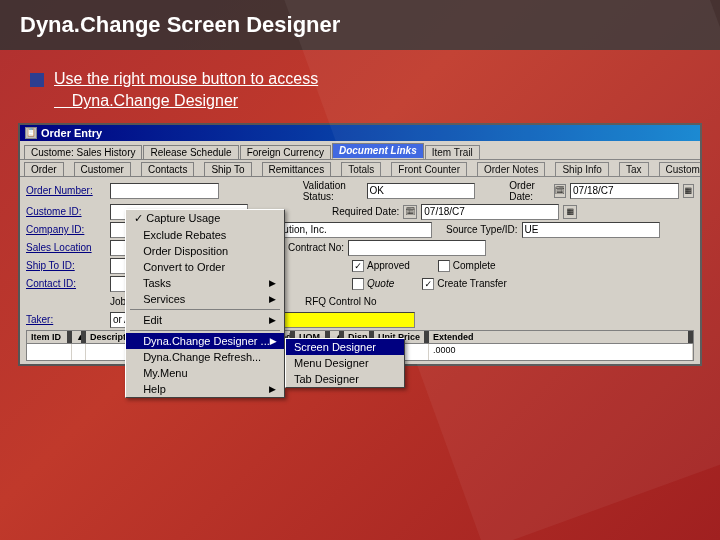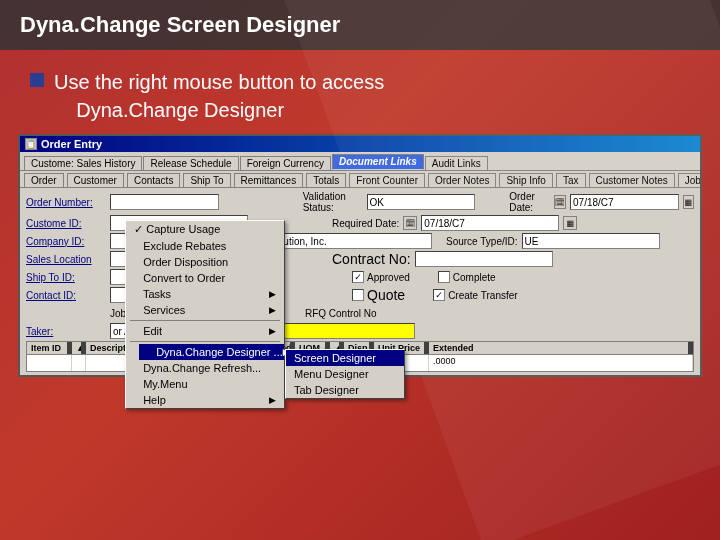--- a/index.html
+++ b/index.html
@@ -55,22 +55,23 @@
     }
     .bullet-square {
       width: 14px;
       height: 14px;
       background: #2c3e90;
       margin-top: 5px;
       flex-shrink: 0;
     }
     .bullet-text {
       color: white;
-      font-size: 20px;
+      font-size: 16px;
       line-height: 1.4;
+      text-decoration: underline;
     }
 
     
     .window-container {
       margin: 0 18px;
       border: 2px solid #555;
       background: #d4d0c8;
     }
 
     .window-titlebar {
@@ -129,21 +130,21 @@
       background: #4169E1;
       color: white;
     }
 
     
     .tabs-row2 {
       background: #d4d0c8;
       display: flex;
       align-items: flex-start;
       padding: 2px 4px 0 4px;
-      gap: 3px;
+      gap: 10px;
       border-bottom: 1px solid #808080;
       flex-wrap: nowrap;
       overflow: hidden;
     }
 
     
     .form-area {
       background: #d4d0c8;
       padding: 3px 6px;
       font-size: 10px;
@@ -207,21 +208,20 @@
       color: #000;
       cursor: pointer;
       display: flex;
       align-items: center;
       justify-content: space-between;
       white-space: nowrap;
     }
     .menu-item.highlighted {
       background: #000080;
       color: white;
-      margin-left: 13px;
     }
     .menu-separator {
       height: 1px;
       background: #808080;
       margin: 2px 4px;
     }
     .menu-arrow {
       font-size: 9px;
     }
 
@@ -339,21 +339,21 @@
     <div class="window-titlebar">
       <div class="window-titlebar-icon">📋</div>
       <span>Order Entry</span>
     </div>
 
     <div class="tabs-row">
       <div class="tab">Custome: Sales History</div>
       <div class="tab">Release Schedule</div>
       <div class="tab">Foreign Currency</div>
       <div class="tab active highlighted">Document Links</div>
-      <div class="tab">Audit Links</div>
+      <div class="tab">Item Trail</div>
     </div>
 
     <div class="tabs-row2">
       <div class="tab">Order</div>
       <div class="tab">Customer</div>
       <div class="tab">Contacts</div>
       <div class="tab">Ship To</div>
       <div class="tab">Remittances</div>
       <div class="tab">Totals</div>
       <div class="tab">Front Counter</div>
@@ -390,21 +390,21 @@
         <span class="form-label">Company ID:</span>
         <input class="form-input" style="min-width: 40px;" type="text" value="">
         <input class="form-input wide" type="text" value="Distribution, Inc." style="">
         <span style="margin-left:10px; font-size:10px;">Source Type/ID:</span>
         <input class="form-input" style="min-width: 30px;" type="text" value="UE">
       </div>
 
       <div class="form-row">
         <span class="form-label">Sales Location</span>
         <input class="form-input" style="min-width: 90px;" type="text" value="">
-        <span style="margin-left:80px; font-size:14px;">Contract No:</span>
+        <span style="margin-left:36px; font-size:10px;">Contract No:</span>
         <input class="form-input" style="min-width: 80px;" type="text" value="">
       </div>
 
       <div class="form-row">
         <span class="form-label">Ship To ID:</span>
         <input class="form-input" style="min-width: 90px;" type="text" value="">
         <span style="margin-left:80px;"></span>
         <div class="checkbox-row">
           <div class="checkbox checked"></div>
           <span style="font-size:10px;">Approved</span>
@@ -414,21 +414,21 @@
           <span style="font-size:10px;">Complete</span>
         </div>
       </div>
 
       <div class="form-row">
         <span class="form-label">Contact ID:</span>
         <input class="form-input" style="min-width: 90px;" type="text" value="">
         <span style="margin-left:80px;"></span>
         <div class="checkbox-row">
           <div class="checkbox"></div>
-          <span style="font-size:14px;">Quote</span>
+          <span style="font-size:10px;font-style:italic;">Quote</span>
         </div>
         <div class="checkbox-row" style="margin-left:8px;">
           <div class="checkbox checked"></div>
           <span style="font-size:10px;">Create Transfer</span>
         </div>
       </div>
 
       <div class="form-row">
         <span style="font-size:10px; min-width:80px;"></span>
         <span style="font-size:10px;">Job:</span>

